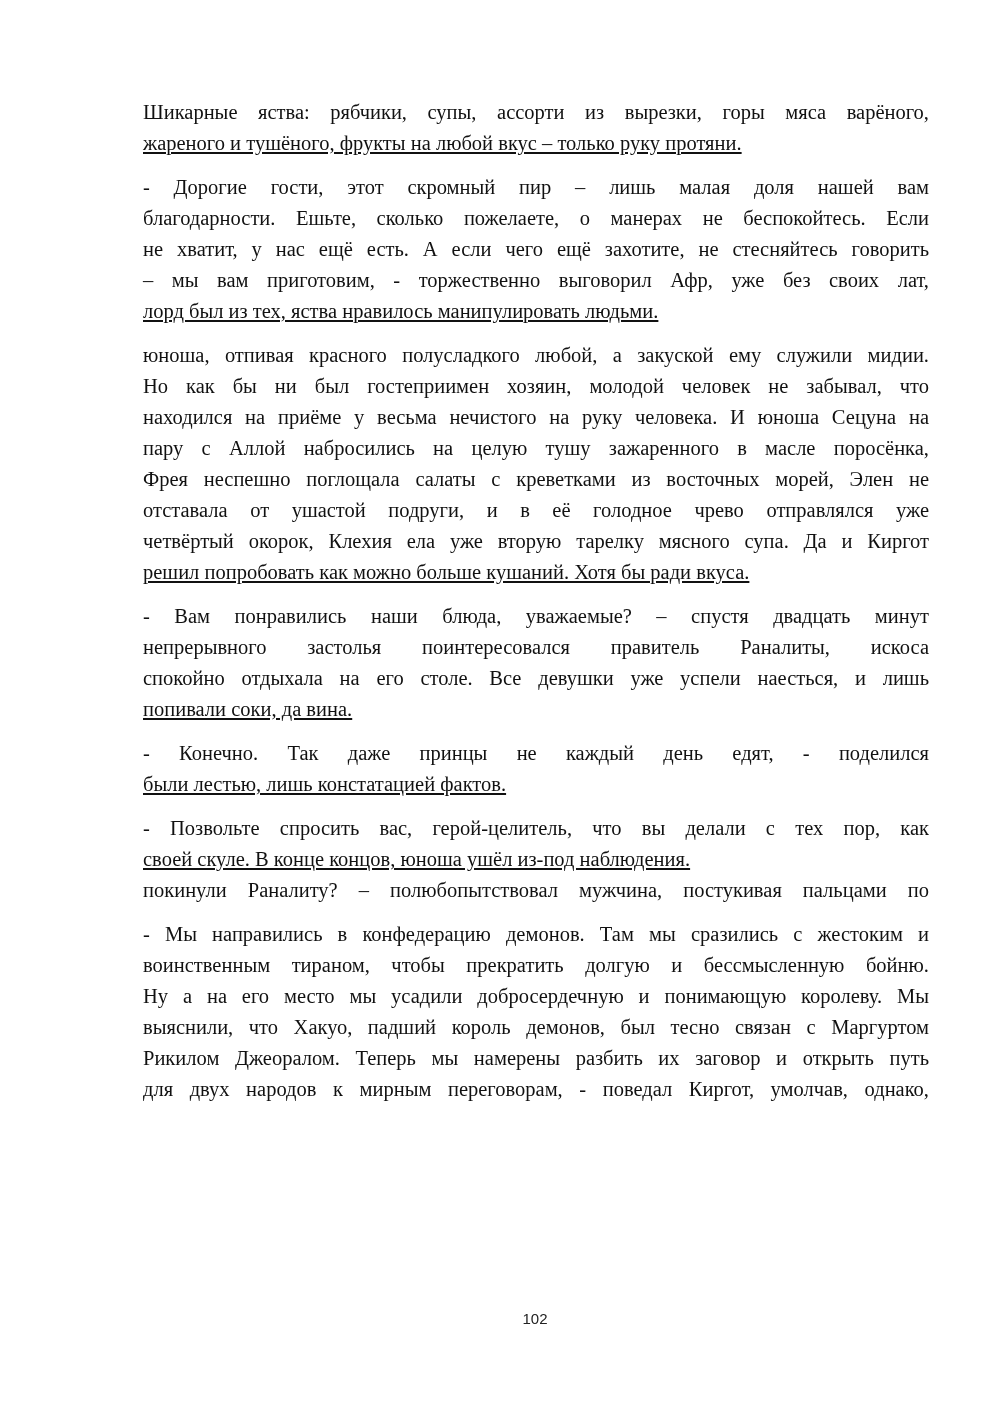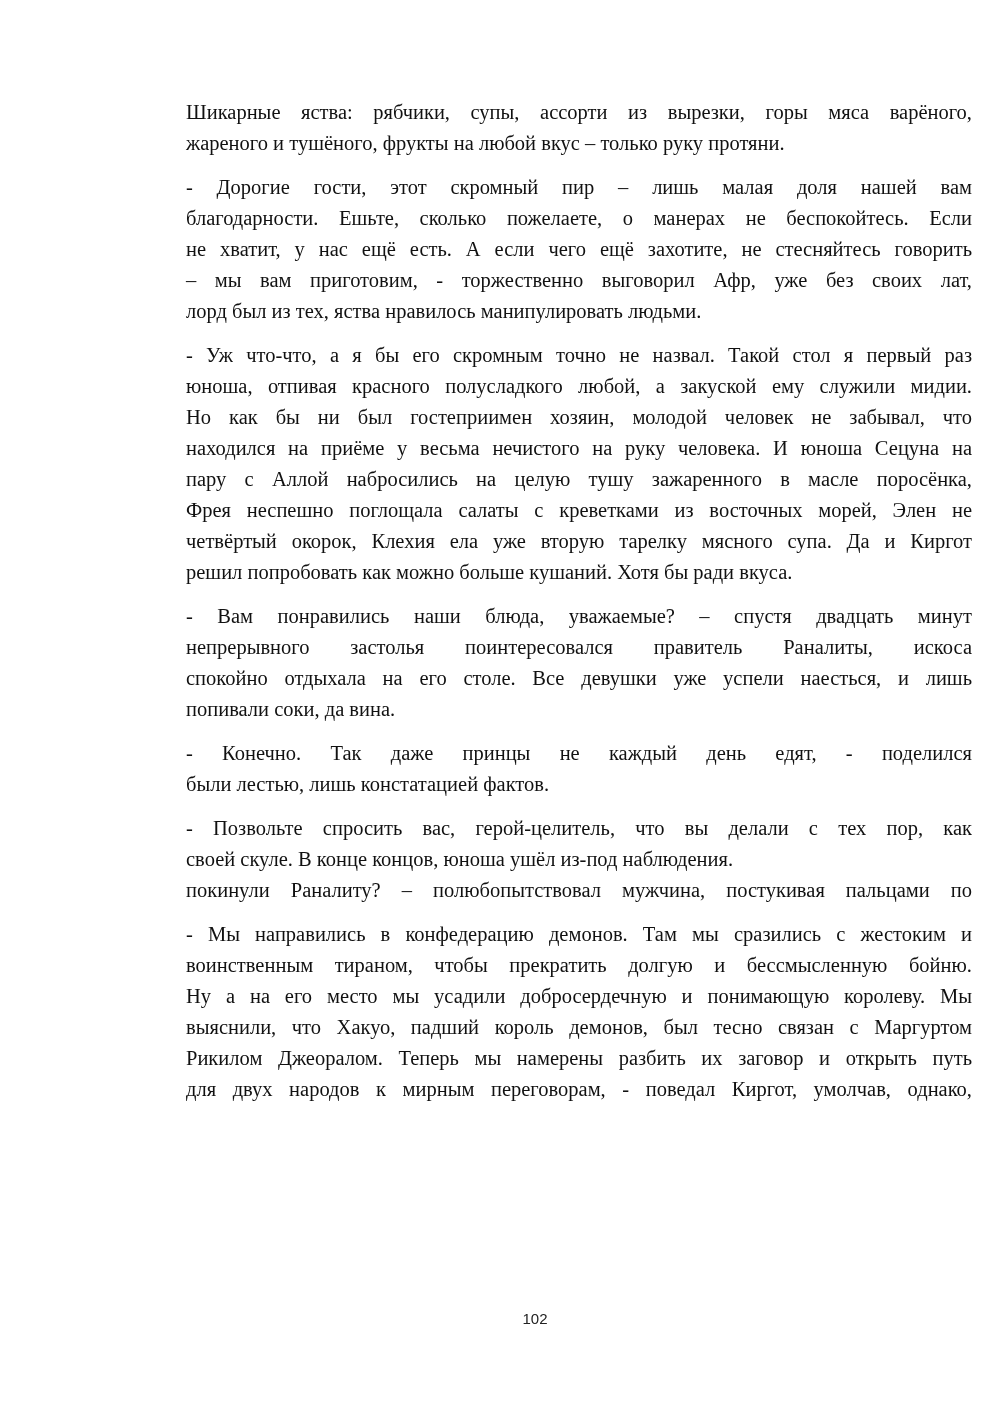--- a/index.html
+++ b/index.html
@@ -1,28 +1,28 @@
 <!DOCTYPE html>
 <html><head>
 <meta charset="utf-8">
 <style>
   html, body { margin: 0; padding: 0; background: #ffffff; }
   body { width: 1000px; height: 1414px; position: relative; overflow: hidden; }
   .page { position: absolute; left: 0; top: 0; width: 1000px; height: 1414px; background: #fff; }
   .text-block {
     position: absolute; left: 143px; width: 786px; top: 97px;
     font-family: "Liberation Serif", "DejaVu Serif", serif;
-    font-size: 20.5px; color: #111; margin-left: 43px; 
+    font-size: 20.5px; color: #111; 
   }
   .para { margin: 0 0 13px 0; }
   .line {
     display: block; height: 31px; line-height: 31px;
     text-align: justify; text-align-last: justify; white-space: nowrap; overflow: visible;
   }
-  .line.last { text-align-last: left; }
+  .line.last { text-align-last: left; text-decoration: underline; }
   .page-number {
     position: absolute; top: 1310px; left: 0; width: 1070px; text-align: center;
     font-family: "Liberation Sans", "DejaVu Sans", sans-serif; font-size: 15px; color: #222;
   }
 </style>
 </head>
 <body>
 
 <div class="page">
   <div class="text-block">
@@ -34,26 +34,26 @@
 
     <p class="para">
       <span class="line">- Дорогие гости, этот скромный пир – лишь малая доля нашей вам</span>
       <span class="line">благодарности. Ешьте, сколько пожелаете, о манерах не беспокойтесь. Если</span>
       <span class="line">не хватит, у нас ещё есть. А если чего ещё захотите, не стесняйтесь говорить</span>
       <span class="line">– мы вам приготовим, - торжественно выговорил Афр, уже без своих лат,</span>
       <span class="line last">лорд был из тех, яства нравилось манипулировать людьми.</span>
     </p>
 
     <p class="para">
-      <span class="line">- Уж что-что, а я бы его скромным точно не назвал. Такой стол я первый раз</span>
       <span class="line">юноша, отпивая красного полусладкого любой, а закуской ему служили мидии.</span>
       <span class="line">Но как бы ни был гостеприимен хозяин, молодой человек не забывал, что</span>
       <span class="line">находился на приёме у весьма нечистого на руку человека. И юноша Сецуна на</span>
       <span class="line">пару с Аллой набросились на целую тушу зажаренного в масле поросёнка,</span>
       <span class="line">Фрея неспешно поглощала салаты с креветками из восточных морей, Элен не</span>
+      <span class="line">отставала от ушастой подруги, и в её голодное чрево отправлялся уже</span>
       <span class="line">четвёртый окорок, Клехия ела уже вторую тарелку мясного супа. Да и Киргот</span>
       <span class="line last">решил попробовать как можно больше кушаний. Хотя бы ради вкуса.</span>
     </p>
 
     <p class="para">
       <span class="line">- Вам понравились наши блюда, уважаемые? – спустя двадцать минут</span>
       <span class="line">непрерывного застолья поинтересовался правитель Раналиты, искоса</span>
       <span class="line">спокойно отдыхала на его столе. Все девушки уже успели наесться, и лишь</span>
       <span class="line last">попивали соки, да вина.</span>
     </p>

